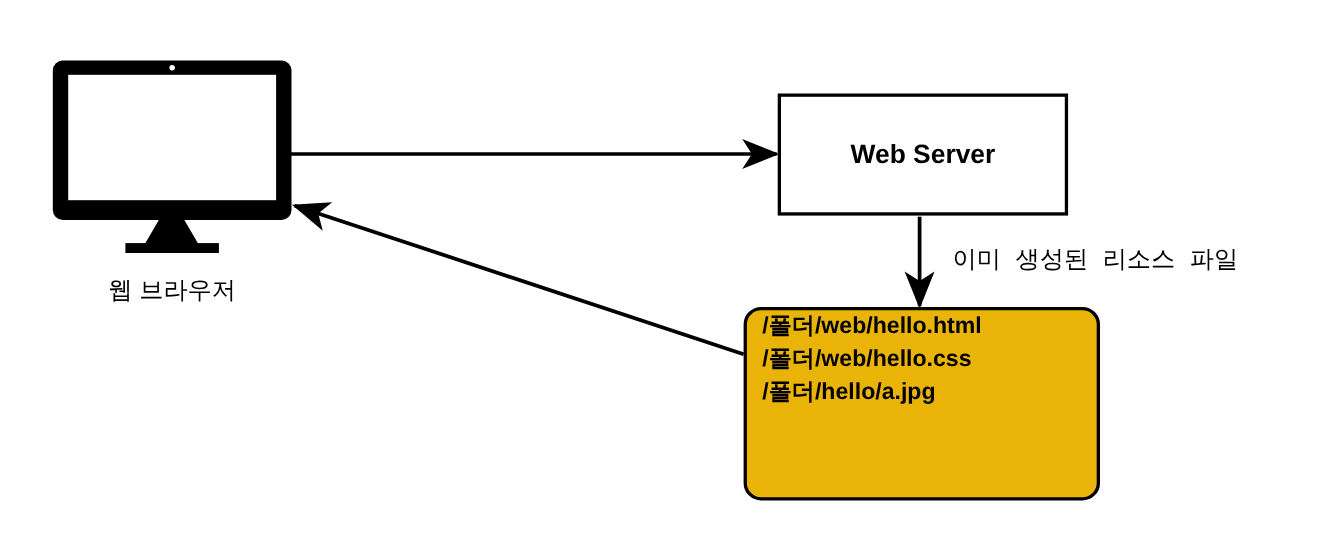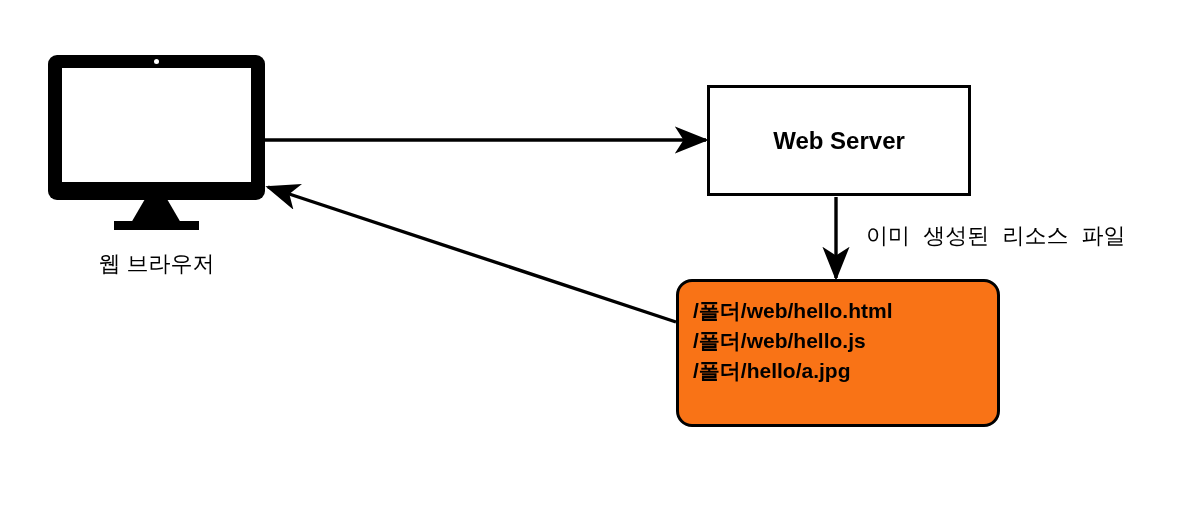--- a/index.html
+++ b/index.html
@@ -95,26 +95,26 @@
     font-weight: 700;
     white-space: nowrap;
   }
 
   
   .files-box {
     position: absolute;
     left: 676px;
     top: 279px;
     width: 324px;
-    height: 148px;
+    height: 176px;
     border: 3px solid #000000;
     border-radius: 16px;
     box-sizing: border-box;
-    background: #f97316;
-    padding: 14px 0 0 14px;
+    background: #eab308;
+    padding: 0 0 0 14px;
   }
   .file-line {
     font-size: 21px;
     font-weight: 700;
     line-height: 30px;
     white-space: nowrap;
   }
 
   
   .edge-label {
@@ -171,19 +171,19 @@
     <div class="monitor-base"></div>
     <div class="browser-label">웹 브라우저</div>
   </div>
 
   <div class="server-box">
     <span class="server-box-label">Web Server</span>
   </div>
 
   <div class="files-box">
     <div class="file-line">/폴더/web/hello.html</div>
-    <div class="file-line">/폴더/web/hello.js</div>
+    <div class="file-line">/폴더/web/hello.css</div>
     <div class="file-line">/폴더/hello/a.jpg</div>
   </div>
 
   <div class="edge-label label-resource">이미 생성된 리소스 파일</div>
 
 </div>
 
 </body></html>

